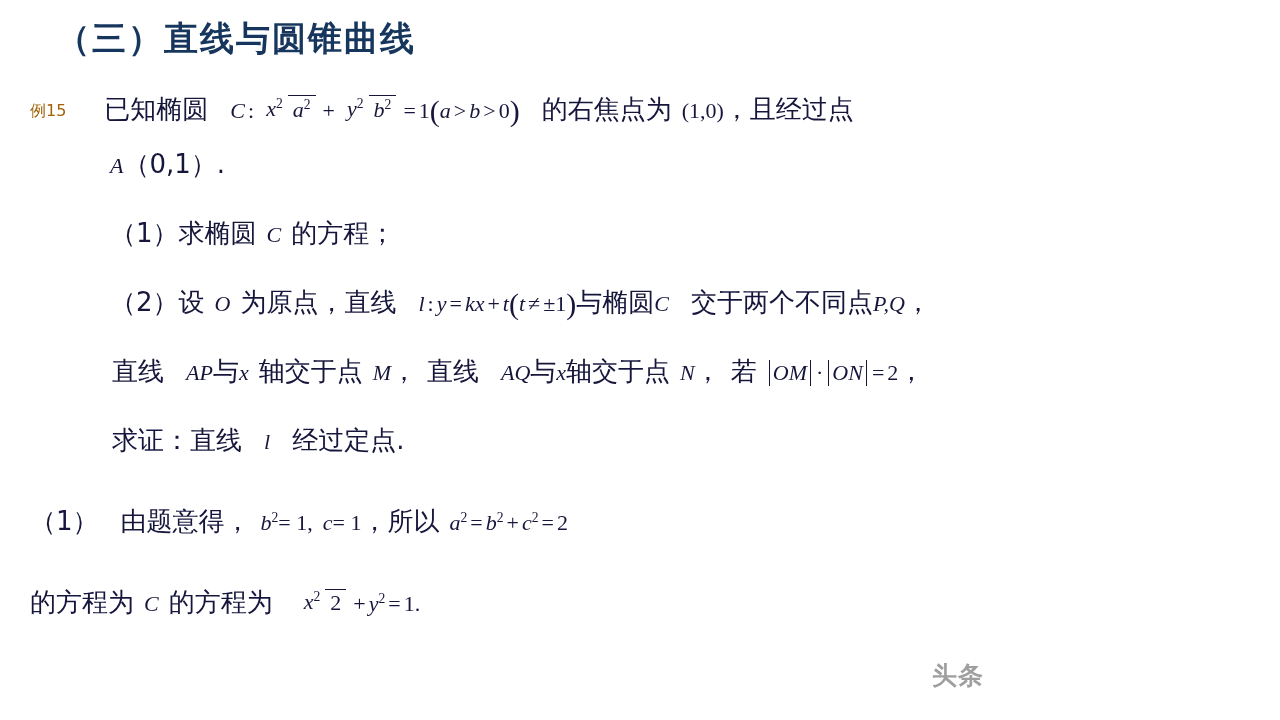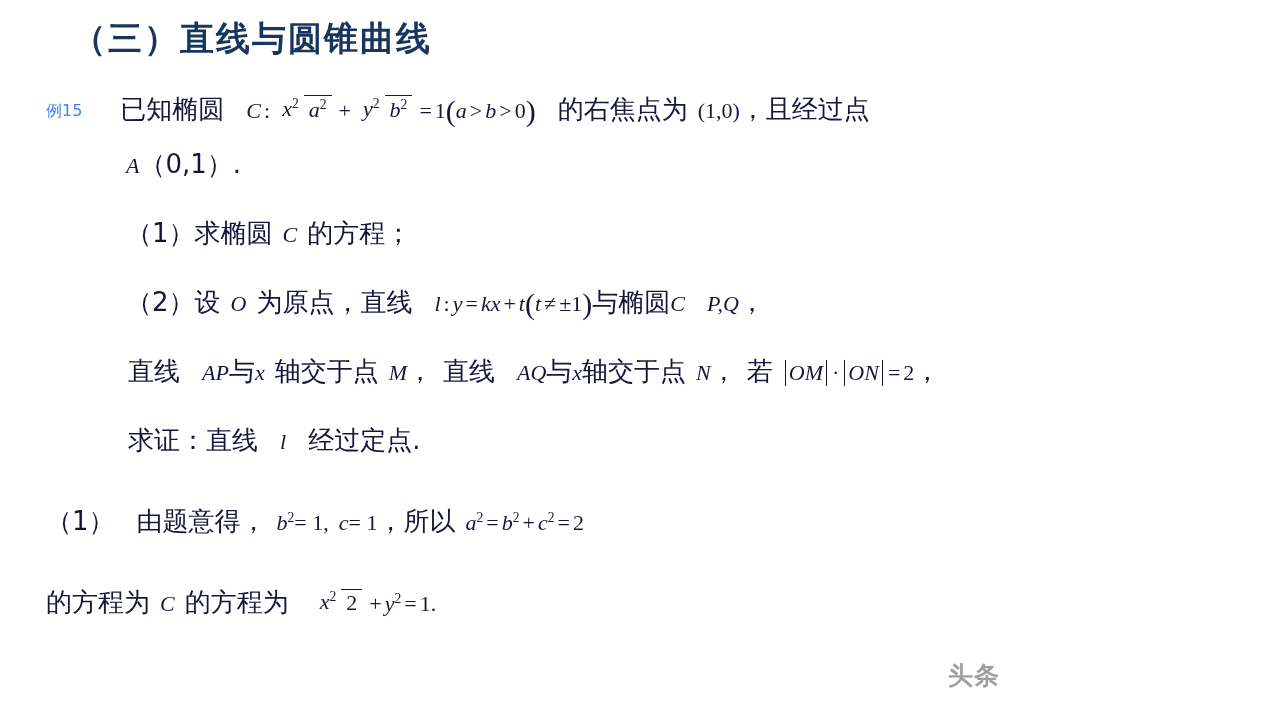--- a/index.html
+++ b/index.html
@@ -14,21 +14,20 @@
     color: #1b1b3a;
     overflow: hidden;
     position: relative;
   }
 
   .slide {
     position: relative;
     width: 1036px;
     height: 720px;
     box-sizing: border-box;
-    margin-left: 16px;
   }
 
   .title {
     position: absolute;
     left: 56px;
     top: 16px;
     font-family: "DejaVu Sans", sans-serif;
     font-weight: bold;
     font-size: 34px;
     letter-spacing: 2px;
@@ -48,21 +47,21 @@
     align-items: baseline;
     flex-wrap: nowrap;
     font-size: 21px;
     color: #16163c;
     margin-bottom: 20px;
     white-space: nowrap;
   }
 
   .tag {
     font-family: "DejaVu Sans", sans-serif;
-    color: #3b82f6;
+    color: #a16207;
     font-size: 16px;
     margin-right: 16px;
     position: relative;
     top: -2px;
   }
 
   .cn {
     font-family: "DejaVu Sans", sans-serif;
     font-size: 26px;
     color: #16163c;
@@ -231,20 +230,21 @@
       <span class="mo">+</span>
       <span class="mi">t</span>
       <span class="big-paren">(</span>
       <span class="mi">t</span>
       <span class="mo">≠</span>
       <span class="mn">±1</span>
       <span class="big-paren">)</span>
       <span class="cn">与椭圆</span>
       <span class="mi">C</span>
       <span class="sp-m"></span>
+      <span class="cn">交于两个不同点</span>
       <span class="mi">P,Q</span>
       <span class="cn">，</span>
     </div>
 
     <div class="line indent-2 row-gap-big">
       <span class="cn">直线</span>
       <span class="sp-m"></span>
       <span class="mi">AP</span>
       <span class="cn">与</span>
       <span class="mi">x</span>

